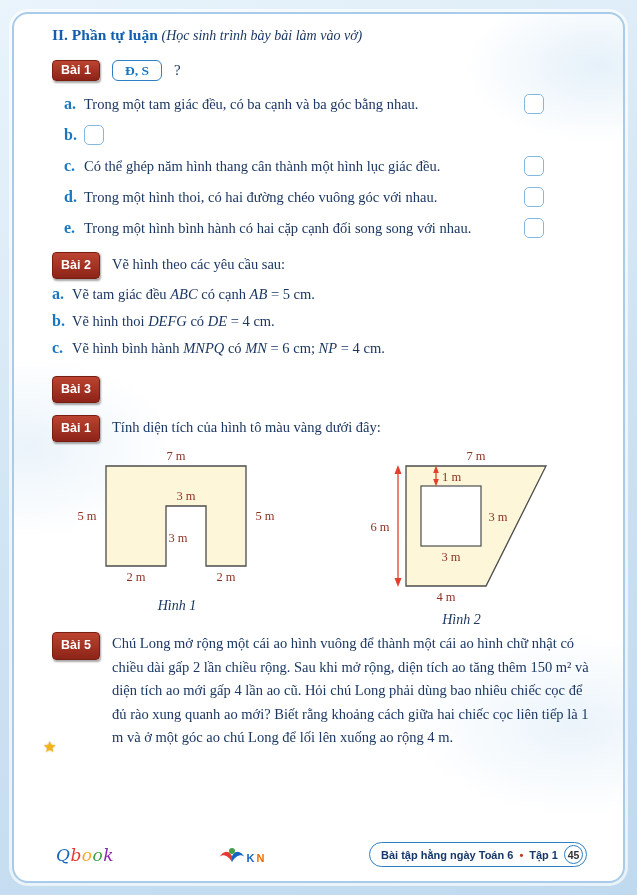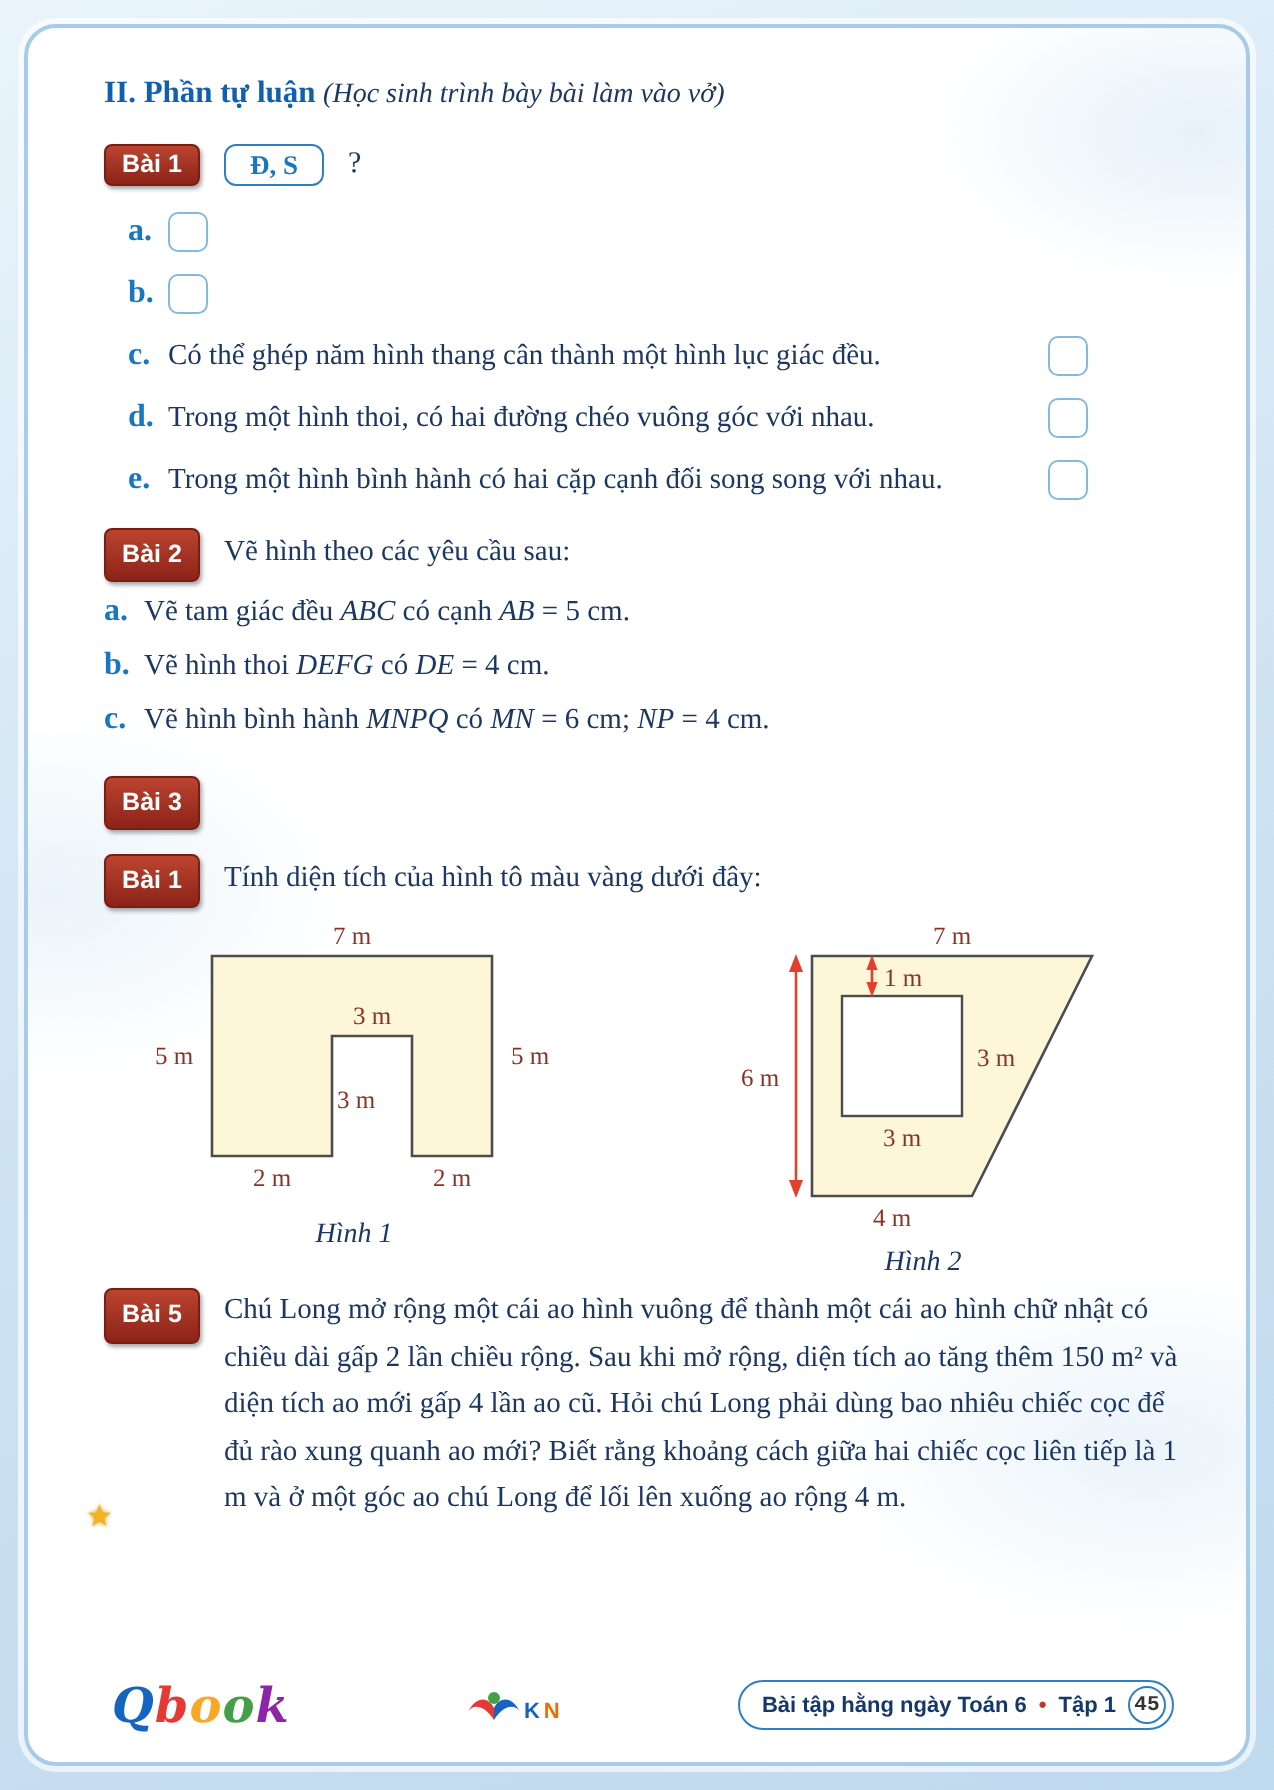--- a/index.html
+++ b/index.html
@@ -12,21 +12,21 @@
   .frame {
     position:absolute; inset:12px;
     border:2px solid #a7cbe8;
     border-radius:16px;
     background:
       radial-gradient(ellipse 190px 110px at 96% 6%, rgba(187,218,240,.38), transparent 70%),
       radial-gradient(ellipse 210px 130px at 2% 50%, rgba(187,218,240,.30), transparent 70%),
       radial-gradient(ellipse 230px 130px at 92% 82%, rgba(187,218,240,.30), transparent 70%),
       #ffffff;
     box-shadow: 0 0 0 3px rgba(255,255,255,.65);
-    padding: 20px 34px 12px 38px;
+    padding: 8px 34px 12px 38px;
     display:flex; flex-direction:column;
   }
   .txt { color:#1b3763; font-size:14.5px; line-height:1.62; }
   .header-row { margin-bottom:12px; font-size:15px; }
   .sec-title { color:#115fae; font-weight:bold; font-size:15.5px; }
   .sec-note { color:#1b3763; font-style:italic; font-size:14px; }
 
   .badge {
     display:inline-block; min-width:48px; text-align:center;
     padding:2px 8px 3px;
@@ -66,54 +66,55 @@
 
   .para-block { display:flex; gap:12px; margin-bottom:12px; }
   .para-block p { flex:1; }
 
   .figs { display:flex; justify-content:center; gap:72px; margin:2px 0 4px; }
   .fig { display:flex; flex-direction:column; align-items:center; }
   .fig-caption { font-style:italic; color:#1b3763; font-size:14px; margin-top:2px; }
   .dim { font-size:12.5px; fill:#8c3224; font-family:"Liberation Serif", serif; }
 
   .footer { margin-top:auto; display:flex; align-items:center; justify-content:space-between; padding:2px 2px 2px 4px; }
-  .qbook { font-family:"DejaVu Serif", serif; font-style:italic; font-weight:bold; font-size:24px; letter-spacing:0.5px; }
+  .qbook { font-family:"DejaVu Serif", serif; font-style:italic; font-weight:normal; font-size:17px; letter-spacing:0.5px; }
   .kn-logo { display:flex; flex-direction:row; align-items:flex-end; line-height:1; }
   .kn-text { font-family:"Liberation Sans", sans-serif; font-weight:bold; font-size:11px; letter-spacing:2px; }
   .footer-pill {
     display:flex; align-items:center; gap:6px;
     border:1.5px solid #2e7fc4; border-radius:13px; background:#fff;
     padding:2px 3px 2px 11px;
     font-family:"Liberation Sans", sans-serif; font-weight:bold; font-size:11px; color:#14386b;
   }
   .pill-sep { color:#c0392b; }
   .page-circle {
     width:19px; height:19px; border:1.5px solid #2e7fc4; border-radius:50%;
     display:flex; align-items:center; justify-content:center;
-    font-size:10.5px; color:#333; background:#fff;font-family:Liberation Mono, monospace;
+    font-size:10.5px; color:#333; background:#fff;
   }
 </style>
 </head>
 <body>
 
 <div class="frame">
 
   <div class="header-row txt">
     <span class="sec-title">II. Phần tự luận</span>
     <span class="sec-note">(Học sinh trình bày bài làm vào vở)</span>
   </div>
 
   <div class="b1-header">
     <span class="badge">Bài 1</span>
     <span class="ds-box">Đ, S</span>
     <span class="qmark">?</span>
   </div>
   <div class="tf-list">
       <div class="tf-row">
         <span class="letter">a.</span>
+        <span class="tf-text">Trong một tam giác đều, có ba cạnh và ba góc bằng nhau.</span>
         <span class="checkbox"></span>
       </div>
       <div class="tf-row">
         <span class="letter">b.</span>
         <span class="checkbox"></span>
       </div>
       <div class="tf-row">
         <span class="letter">c.</span>
         <span class="tf-text">Có thể ghép năm hình thang cân thành một hình lục giác đều.</span>
         <span class="checkbox"></span>

